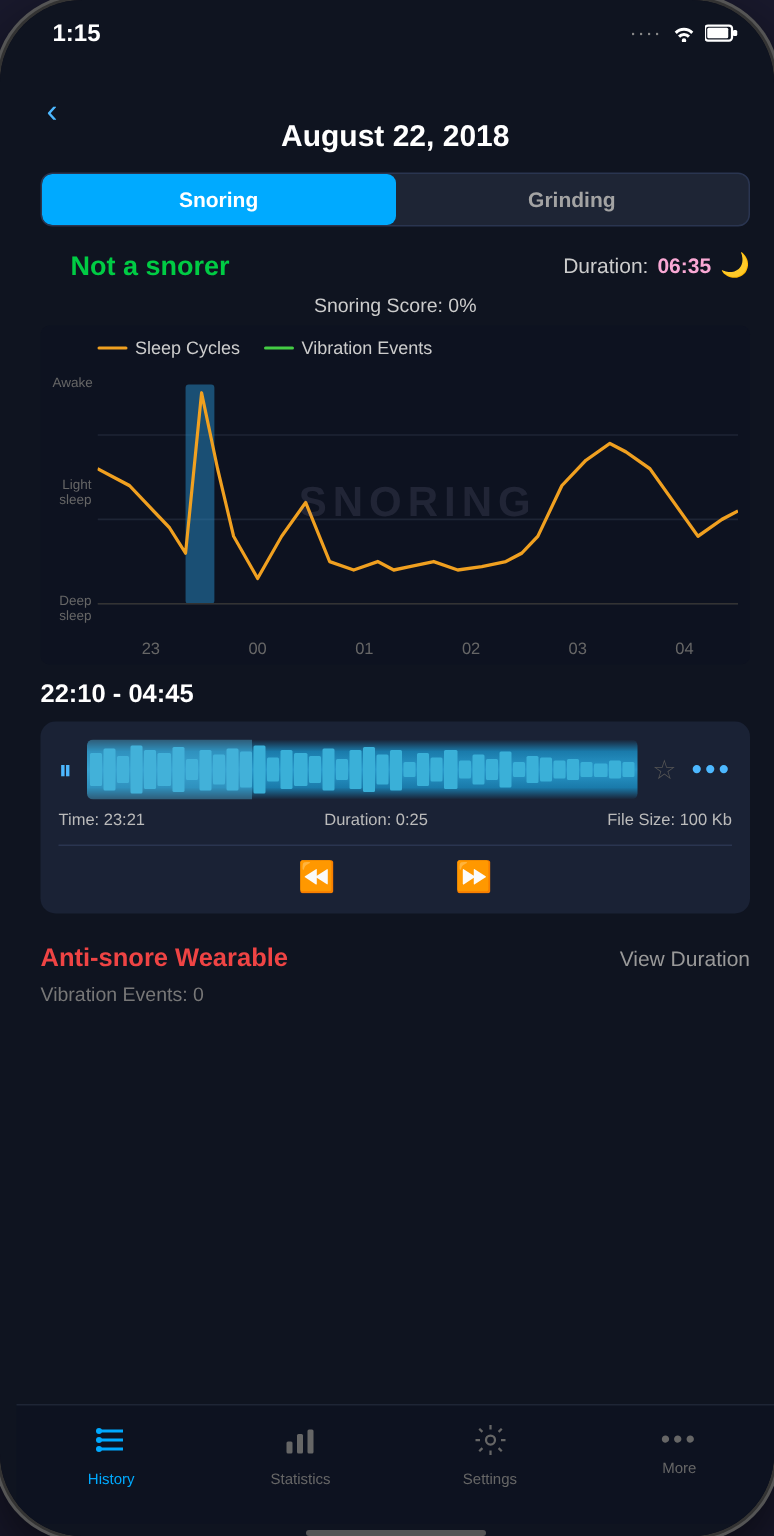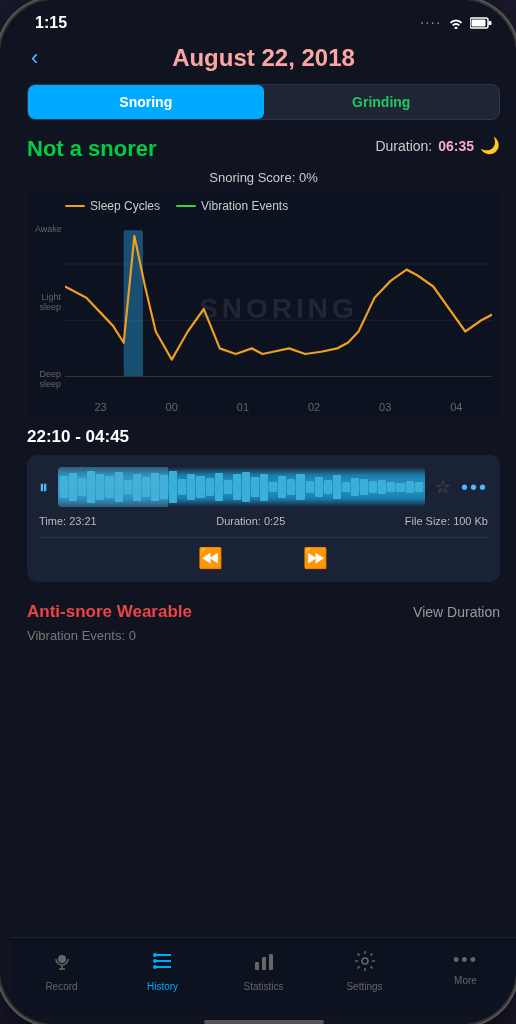--- a/index.html
+++ b/index.html
@@ -57,60 +57,62 @@
     }
     .back-btn {
       position: absolute;
       left: 20px;
       color: #4db8ff;
       font-size: 22px;
       font-weight: 300;
       cursor: pointer;
     }
     .header-title {
-      color: #fca5a5;
-      font-size: 24px;
+      color: #ffffff;
+      font-size: 20px;
       font-weight: 700;
+      margin-top: 36px;
     }
 
     
     .tab-toggle {
       display: flex;
       margin: 0 16px 12px;
       background: #1e2535;
       border-radius: 8px;
       overflow: hidden;
       border: 1px solid #2a3550;
     }
     .tab-toggle-item {
       flex: 1;
       padding: 9px;
       text-align: center;
       font-size: 14px;
       font-weight: 600;
       cursor: pointer;
-      color: #22c55e;
+      color: #a3a3a3;
     }
     .tab-toggle-item.active {
       background: #00aaff;
       color: white;
       border-radius: 6px;
     }
 
     
     .score-section {
       padding: 4px 16px 8px;
       display: flex;
       justify-content: space-between;
       align-items: flex-start;
     }
     .score-title {
       color: #00cc44;
-      font-size: 22px;
+      font-size: 18px;
       font-weight: 700;
+      margin-left: 20px;
     }
     .duration-info {
       color: #ccc;
       font-size: 14px;
       display: flex;
       align-items: center;
       gap: 6px;
     }
     .duration-value { color: #f9a8d4; font-weight: 600; }
     .moon-icon { color: #4db8ff; font-size: 16px; }
@@ -516,31 +518,20 @@
     </div>
 
     <div class="wearable-section">
       <span class="wearable-title">Anti-snore Wearable</span>
       <span class="view-details">View Duration</span>
     </div>
     <div class="vibration-events">Vibration Events: 0</div>
 
     <div class="bottom-nav">
 
-      <div class="nav-item">
-        <span class="nav-icon">
-          <svg width="22" height="22" viewBox="0 0 22 22" fill="#666">
-            <circle cx="11" cy="9" r="4" fill="#666"></circle>
-            <path d="M5 9a6 6 0 0 0 12 0" stroke="#666" stroke-width="1.5" fill="none"></path>
-            <line x1="11" y1="15" x2="11" y2="19" stroke="#666" stroke-width="1.5"></line>
-            <line x1="8" y1="19" x2="14" y2="19" stroke="#666" stroke-width="1.5"></line>
-          </svg>
-        </span>
-        <span class="nav-label">Record</span>
-      </div>
 
       <div class="nav-item active">
         <span class="nav-icon">
           <svg width="22" height="22" viewBox="0 0 22 22" fill="#00aaff">
             <line x1="3" y1="5" x2="19" y2="5" stroke="#00aaff" stroke-width="2"></line>
             <circle cx="3" cy="5" r="2" fill="#00aaff"></circle>
             <line x1="3" y1="11" x2="19" y2="11" stroke="#00aaff" stroke-width="2"></line>
             <circle cx="3" cy="11" r="2" fill="#00aaff"></circle>
             <line x1="3" y1="17" x2="19" y2="17" stroke="#00aaff" stroke-width="2"></line>
             <circle cx="3" cy="17" r="2" fill="#00aaff"></circle>

